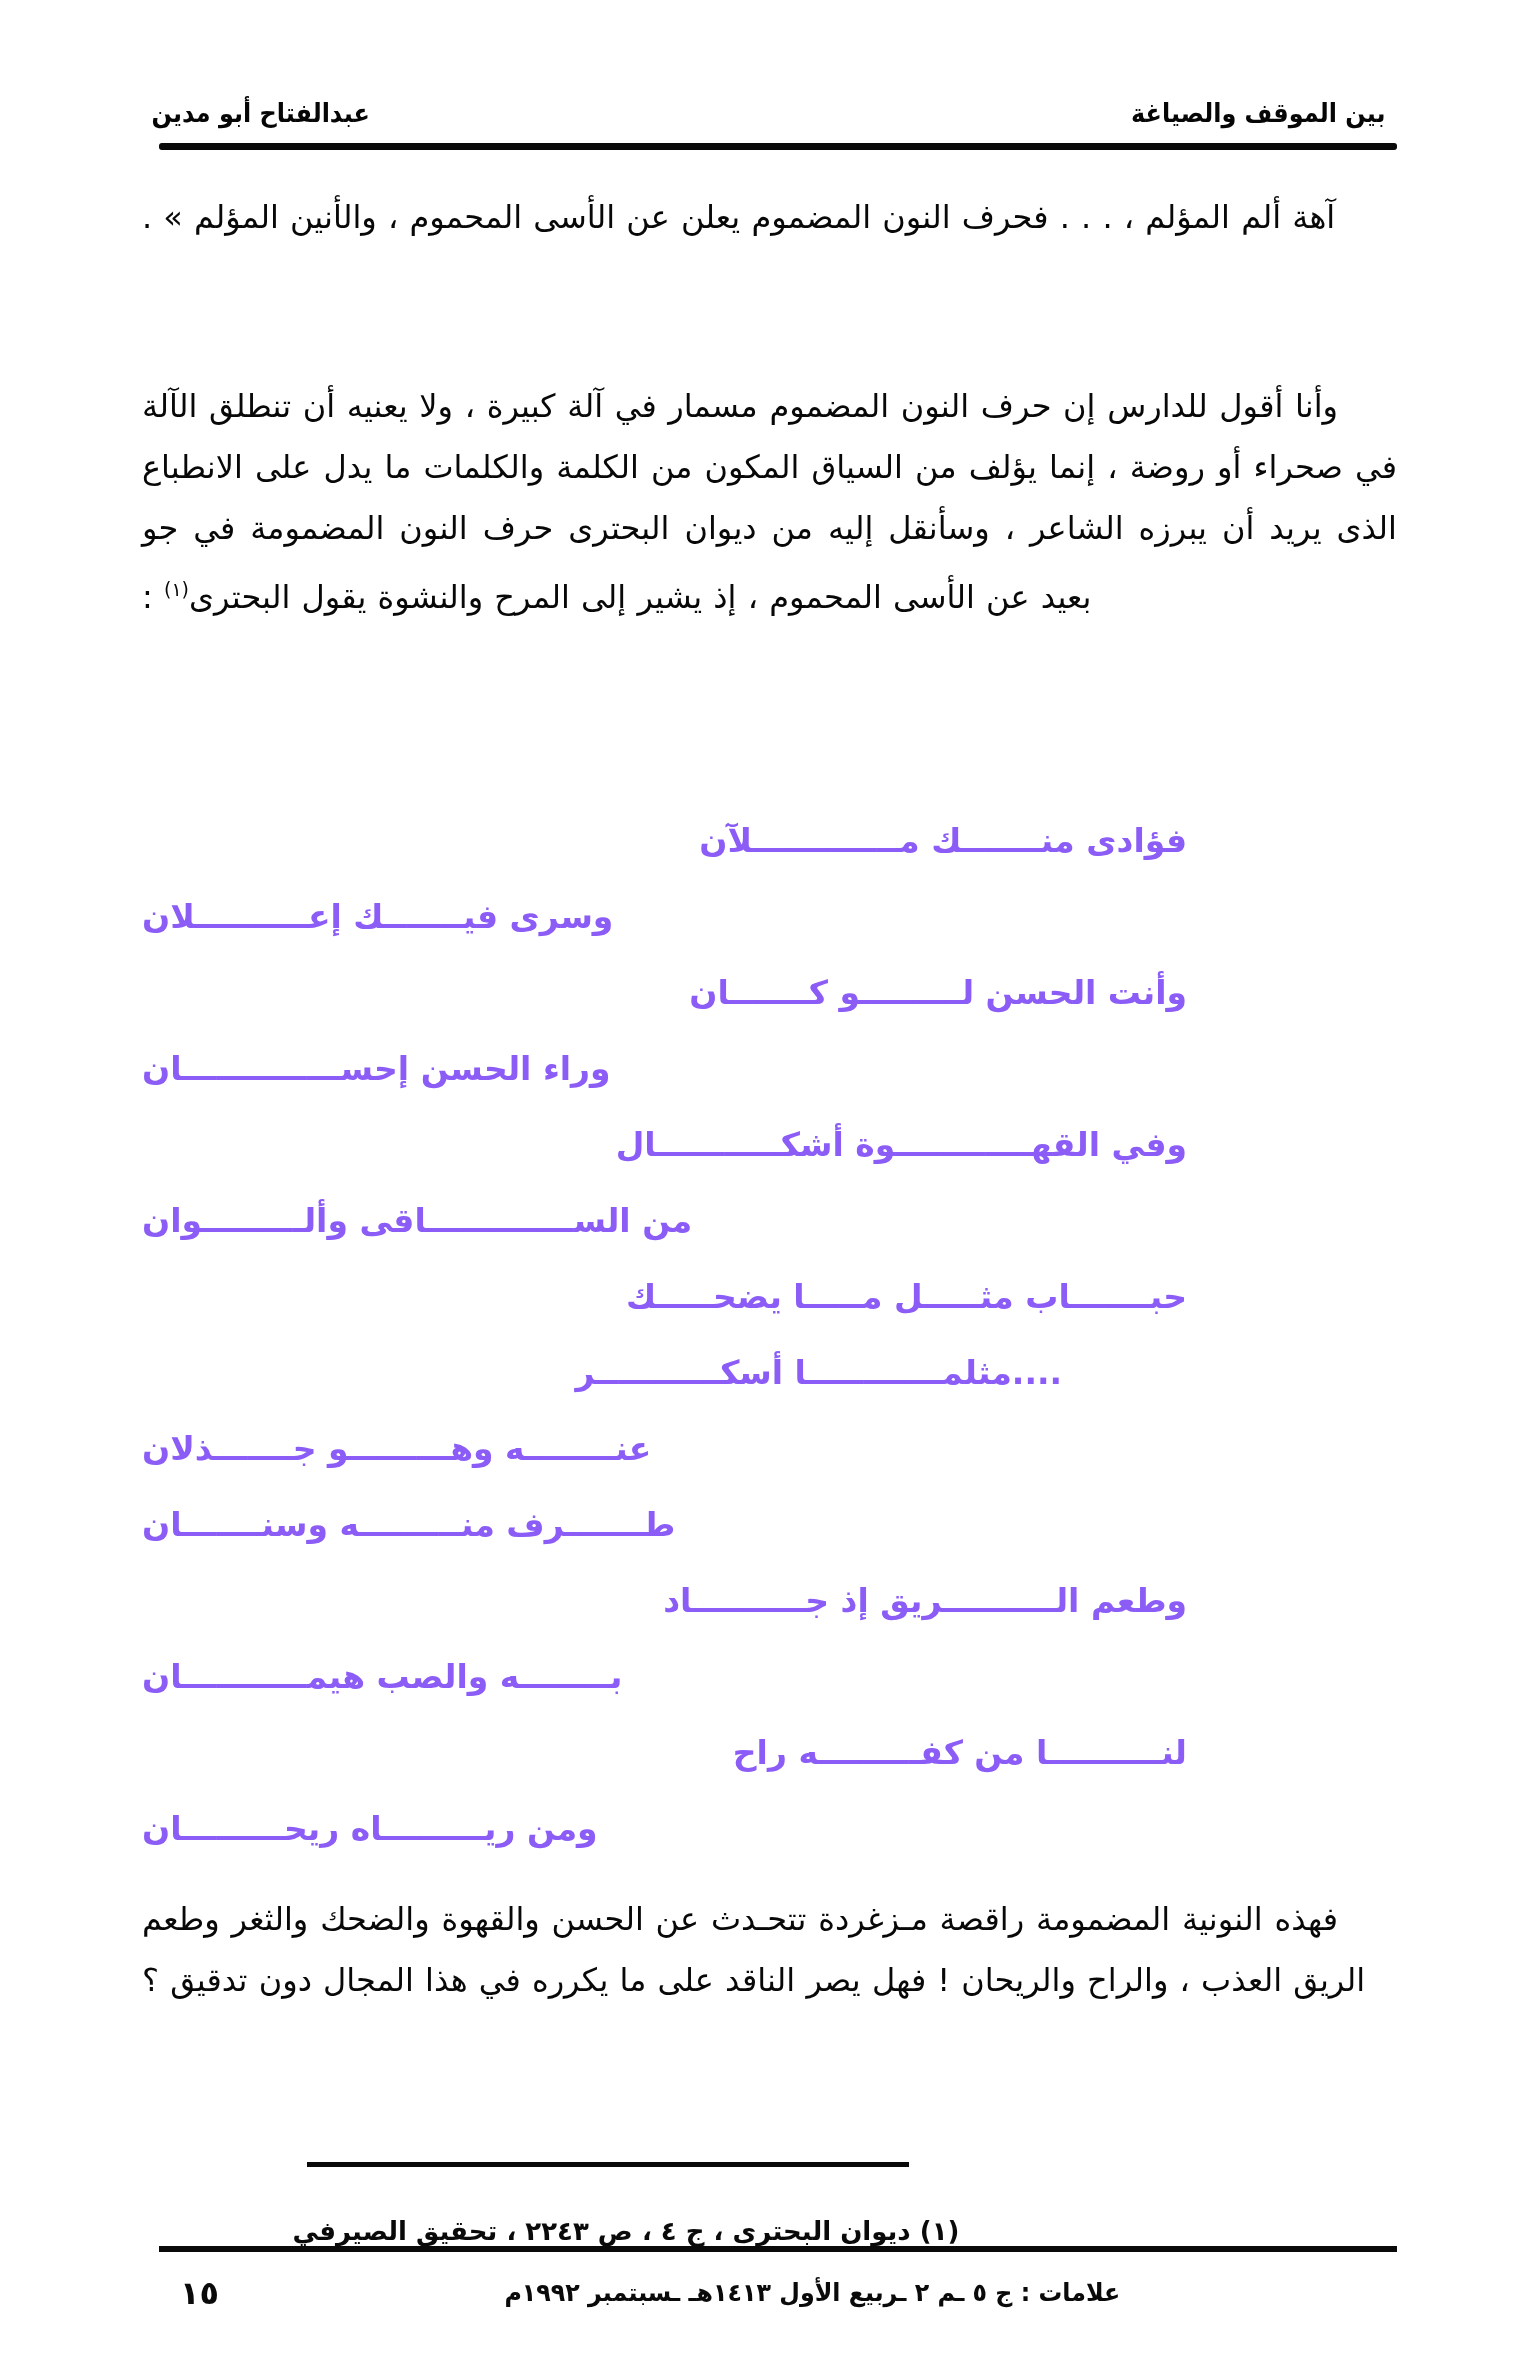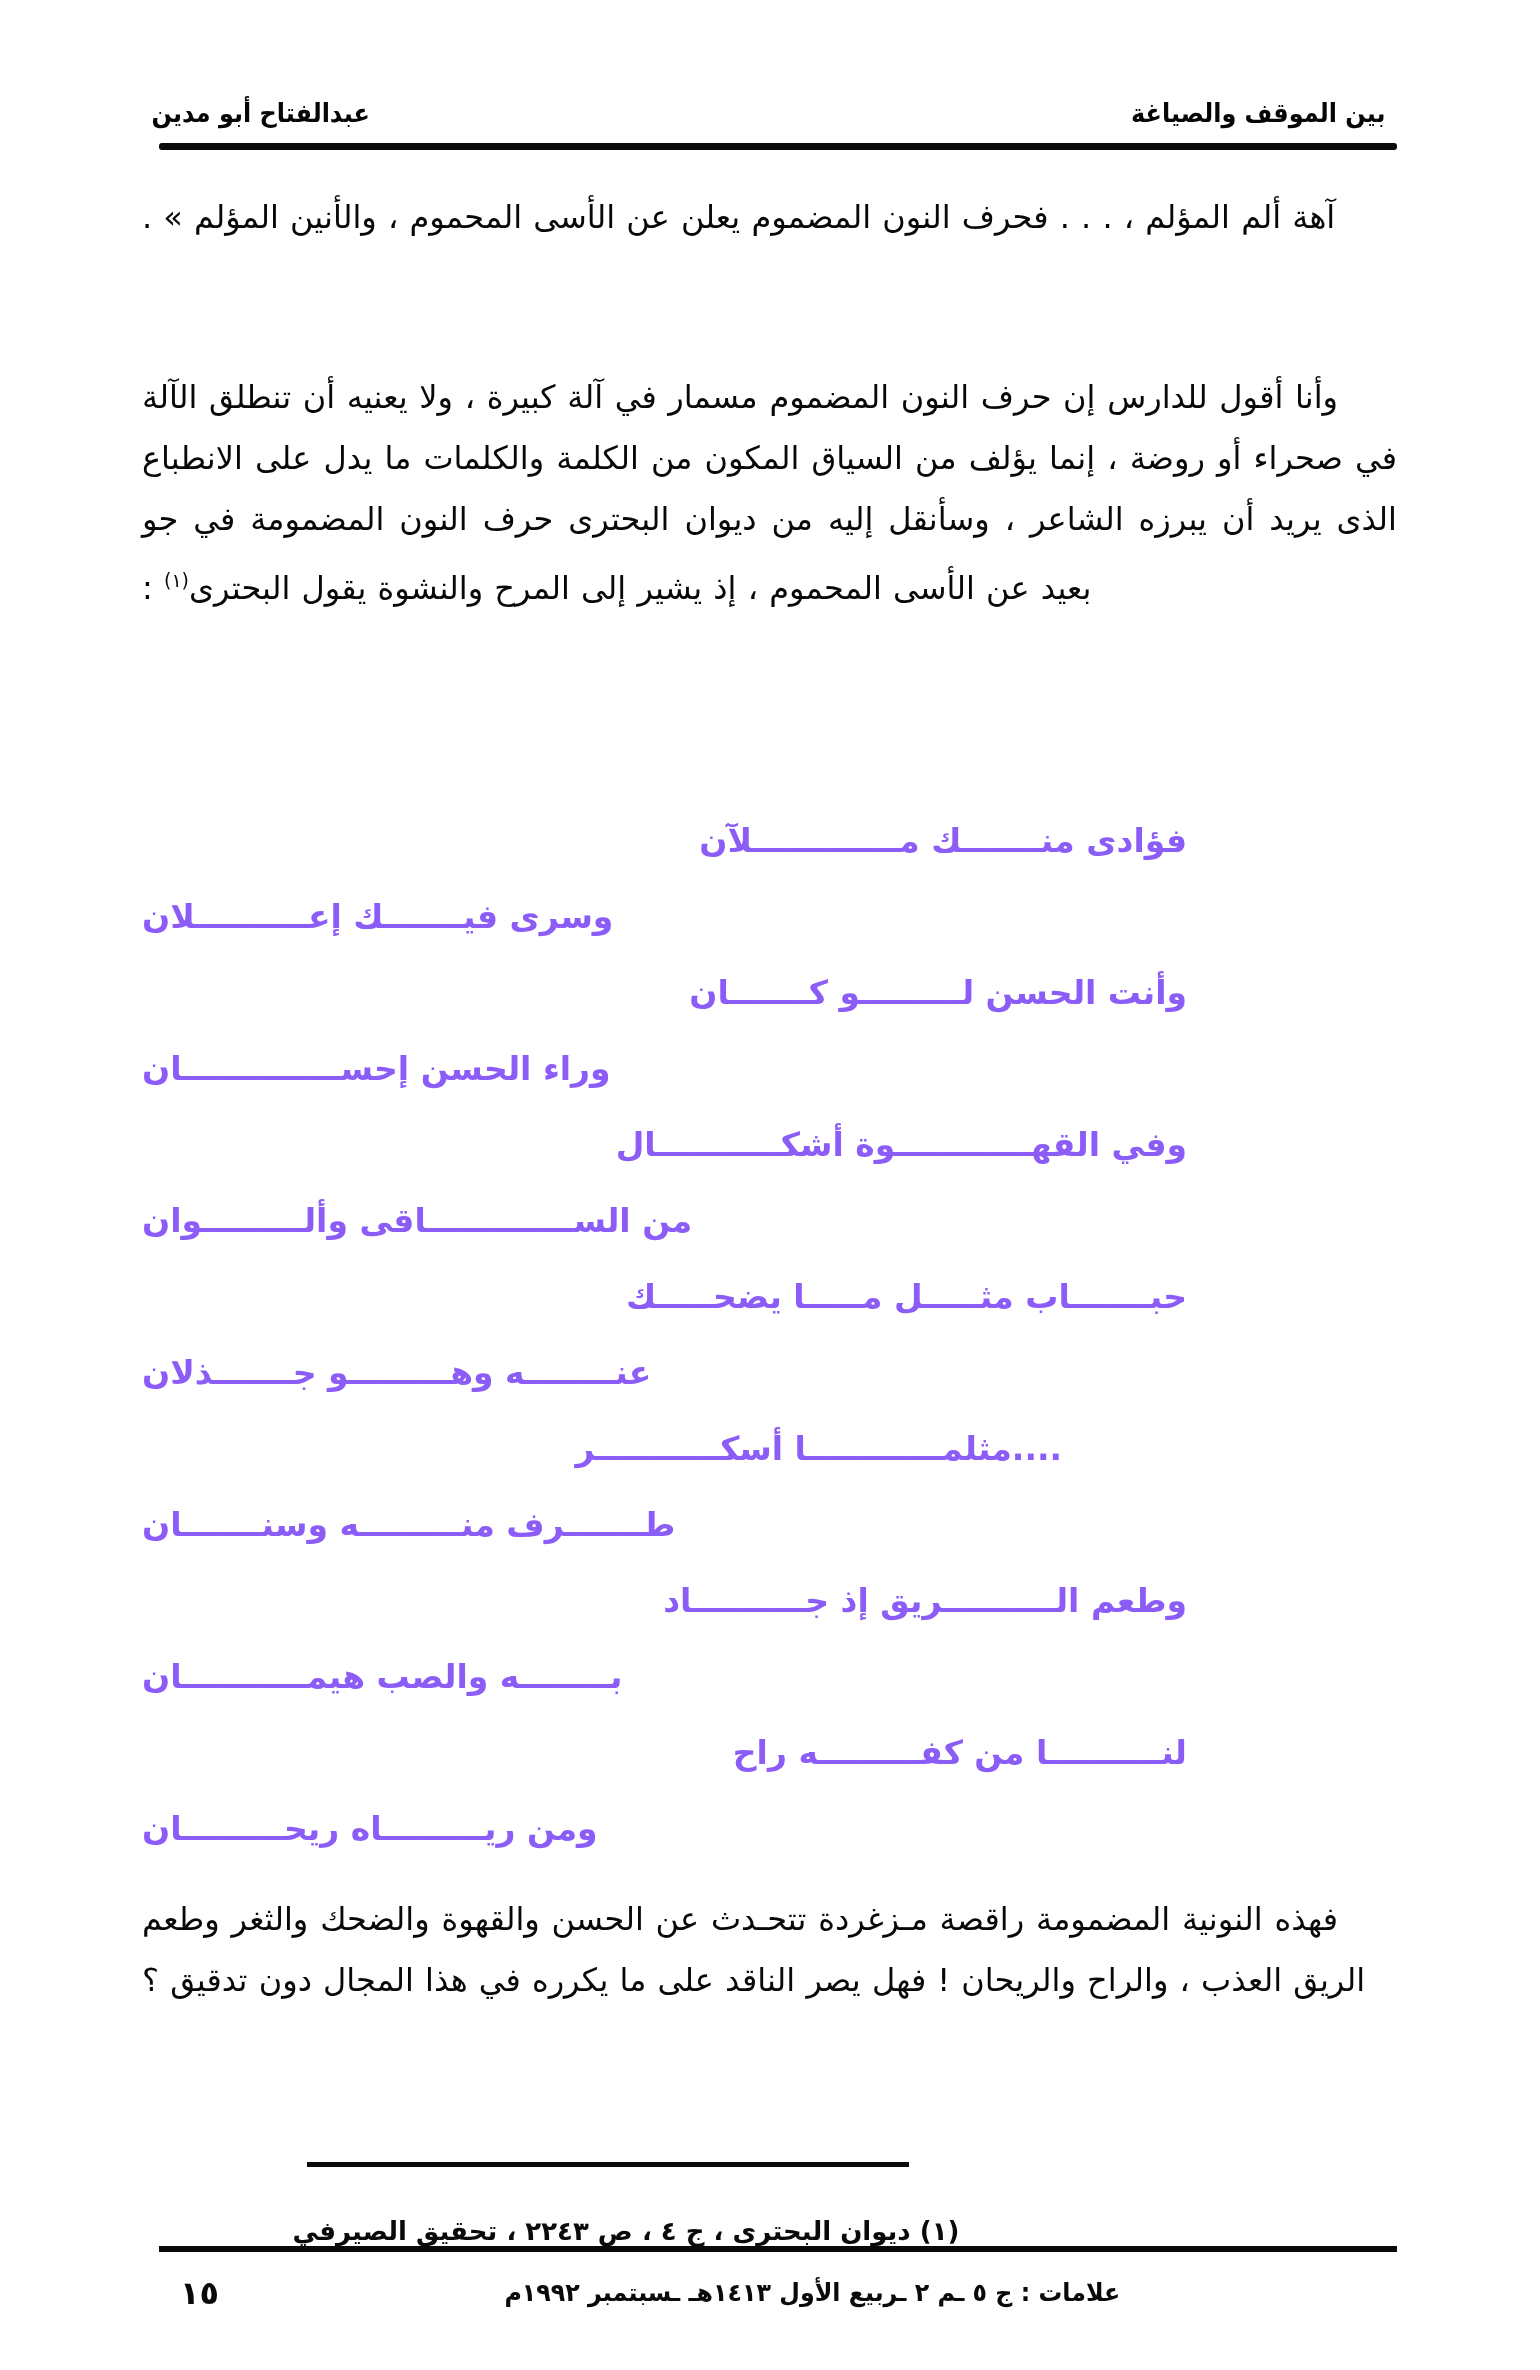--- a/index.html
+++ b/index.html
@@ -72,21 +72,21 @@
     text-align-last: left;
     direction: rtl;
     font-weight: 500;
     letter-spacing: -0.2px;
     word-spacing: 1px;
   }
   .para.lead-indent {
     text-indent: 59px;
   }
   .para-1 { position: absolute; top: 187px;  right: 0; left: 0; }
-  .para-2 { position: absolute; top: 367px;  right: 0; left: 0; }
+  .para-2 { position: absolute; top: 376px;  right: 0; left: 0; }
   .para-3 { position: absolute; top: 1889px; right: 0; left: 0; }
 
   .sup-note {
     font-size: 19px;
     vertical-align: super;
     font-weight: 500;
   }
 
   
   .poem {
@@ -225,25 +225,25 @@
       <span class="hemistich sadr">وفي القهــــــــــــوة أشكـــــــــــال</span>
     </div>
     <div class="verse-row">
       <span class="hemistich ajuz">من الســـــــــــــاقى وألـــــــــوان</span>
     </div>
 
     <div class="verse-row">
       <span class="hemistich sadr">حبـــــــاب مثـــــل مـــــا يضحـــــك</span>
     </div>
     <div class="verse-row">
+      <span class="hemistich sadr deep">....مثلمــــــــــــا    أسكـــــــــــر</span>
+    </div>
+
+    <div class="verse-row">
       <span class="hemistich ajuz">عنــــــــه وهـــــــــو جـــــــذلان</span>
-    </div>
-
-    <div class="verse-row">
-      <span class="hemistich sadr deep">....مثلمــــــــــــا    أسكـــــــــــر</span>
     </div>
     <div class="verse-row">
       <span class="hemistich ajuz">طـــــــرف منـــــــــه وسنـــــــان</span>
     </div>
 
     <div class="verse-row">
       <span class="hemistich sadr">وطعم الــــــــــريق إذ جــــــــــاد</span>
     </div>
     <div class="verse-row">
       <span class="hemistich ajuz">بــــــــه والصب هيمـــــــــــان</span>

